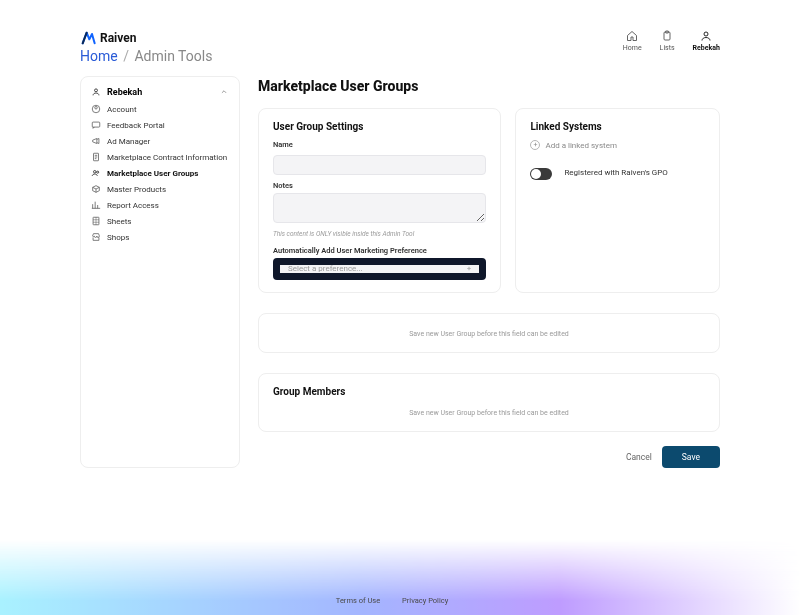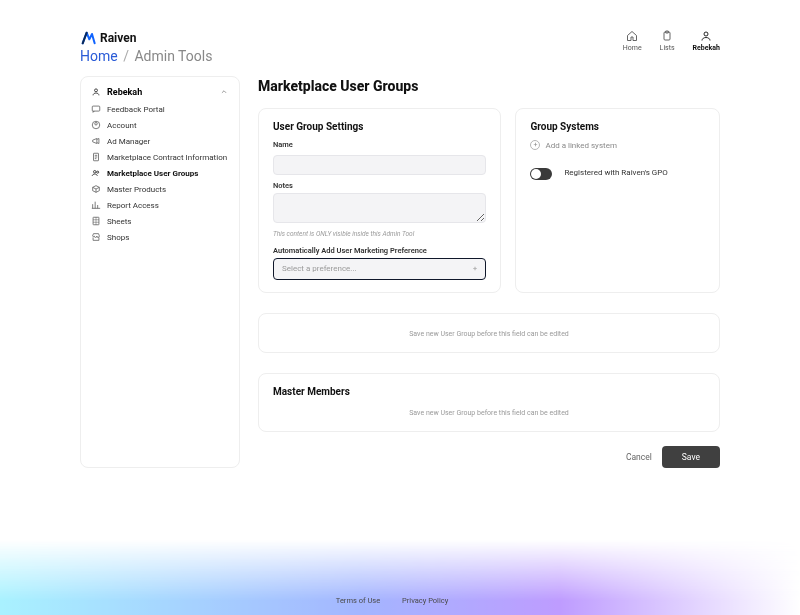--- a/index.html
+++ b/index.html
@@ -30,36 +30,36 @@
   h1.page-title { font-size: 14px; font-weight: 800; color: #111; margin: 2px 0 14px; }
   .row1 { display: flex; gap: 14px; }
   .card { border: 1px solid #eee; border-radius: 8px; padding: 12px 14px; background: #fff; }
   .card h2 { font-size: 10px; font-weight: 700; color: #111; margin-bottom: 8px; }
   .settings { flex: 1.1; }
   .linked { flex: 0.9; }
   .flabel { font-size: 7.5px; color: #333; font-weight: 600; margin-bottom: 3px; display: block; }
   .tinput { width: 100%; background: #f4f4f6; border: 1px solid #e6e6ea; border-radius: 4px; height: 20px; padding: 3px 6px; font-size: 8px; margin-bottom: 6px; }
   .tarea { width: 100%; background: #f4f4f6; border: 1px solid #e6e6ea; border-radius: 4px; height: 30px; padding: 3px 6px; font-size: 8px; resize: vertical; }
   .hint { font-size: 6.5px; color: #9a9a9a; font-style: italic; margin: 3px 0 8px; }
-  .pref-select { display: flex; justify-content: space-between; align-items: center; background: #f4f4f6; border: 1px solid #0f172a; border-radius: 4px; height: 22px; padding: 0 8px; gap: 28px; }
+  .pref-select { display: flex; justify-content: space-between; align-items: center; background: #f4f4f6; border: 7px solid #0f172a; border-radius: 4px; height: 22px; padding: 0 8px; gap: 28px; }
   .pref-select span { font-size: 8px; color: #9a9a9a; }
   .plus { color: #2a3fe0; font-size: 12px; font-weight: 400; cursor: pointer; line-height: 1; }
   .add-linked { display: flex; align-items: center; gap: 5px; font-size: 8px; color: #8a8a8a; cursor: pointer; margin-bottom: 18px; }
   .add-linked .circ { width: 10px; height: 10px; border: 1px solid #b5b5b5; border-radius: 50%; display: flex; align-items: center; justify-content: center; font-size: 7px; color: #8a8a8a; line-height: 1; }
   .toggle-row { display: flex; align-items: flex-start; gap: 12px; }
   .toggle { width: 22px; height: 12px; background: #3a3a3a; border-radius: 6px; position: relative; cursor: pointer; }
   .toggle .knob { position: absolute; left: 1px; top: 1px; width: 10px; height: 10px; background: #fff; border-radius: 50%; }
   .toggle-row span { font-size: 8px; color: #333; }
 
   .wide-card { margin-top: 20px; }
   .empty-hint { font-size: 7px; color: #9a9a9a; text-align: center; padding: 4px 0 2px; }
 
   .actions { display: flex; justify-content: flex-end; gap: 10px; margin-top: 14px; align-items: center; }
   .btn-cancel { font-size: 8.5px; color: #666; background: transparent; border: none; cursor: pointer; }
-  .btn-save { font-size: 8.5px; color: #fff; background: #404040; border: none; border-radius: 4px; padding: 6px 20px; cursor: pointer; }
+  .btn-save { font-size: 8.5px; color: #fff; background: #0c4a6e; border: none; border-radius: 4px; padding: 6px 20px; cursor: pointer; }
 
   .footer-grad { position: absolute; bottom: 0; left: 0; right: 0; height: 75px; background: linear-gradient(90deg, #63e7ff 0%, #5a7bff 45%, #8a4cff 70%, #ffffff 100%); opacity: 0.55; -webkit-mask-image: linear-gradient(to bottom, transparent 0%, black 80%); mask-image: linear-gradient(to bottom, transparent 0%, black 80%); pointer-events: none; }
   .footer-links { position: absolute; bottom: 10px; left: 0; right: 16px; text-align: center; font-size: 7.5px; color: #4a4a4a; }
   .footer-links a { color: #4a4a4a; text-decoration: none; margin: 0 10px; }
 </style>
 </head>
 <body>
 
 <div class="topbar">
   <div class="top-left">
@@ -110,31 +110,31 @@
           </svg>
         <span>Rebekah</span>
       </div>
       <svg viewBox="0 0 24 24">
           <path d="M7 14l5-5 5 5" fill="none" stroke="#888" stroke-width="2"></path>
         </svg>
     </div>
     <div id="side-items">
         <div class="side-item">
           <svg viewBox="0 0 24 24">
+            <circle cx="12" cy="9" r="3" fill="none" stroke="#555" stroke-width="1.8"></circle>
+            <circle cx="12" cy="12" r="9" fill="none" stroke="#555" stroke-width="1.8"></circle>
+          </svg>
+          <span>Account</span>
+        </div>
+        <div class="side-item">
+          <svg viewBox="0 0 24 24">
             <rect x="3" y="5" width="18" height="12" rx="2" fill="none" stroke="#555" stroke-width="1.8"></rect>
             <path d="M8 17l-3 3v-3" fill="none" stroke="#555" stroke-width="1.8"></path>
           </svg>
           <span>Feedback Portal</span>
-        </div>
-        <div class="side-item">
-          <svg viewBox="0 0 24 24">
-            <circle cx="12" cy="9" r="3" fill="none" stroke="#555" stroke-width="1.8"></circle>
-            <circle cx="12" cy="12" r="9" fill="none" stroke="#555" stroke-width="1.8"></circle>
-          </svg>
-          <span>Account</span>
         </div>
         <div class="side-item">
           <svg viewBox="0 0 24 24">
             <path d="M4 10v4l10 4V6L4 10z M14 8l5-2v12l-5-2" fill="none" stroke="#555" stroke-width="1.8"></path>
           </svg>
           <span>Ad Manager</span>
         </div>
         <div class="side-item">
           <svg viewBox="0 0 24 24">
             <rect x="6" y="3" width="12" height="18" rx="1" fill="none" stroke="#555" stroke-width="1.8"></rect>
@@ -190,40 +190,40 @@
         <textarea class="tarea" style=""></textarea>
         <div class="hint">This content is ONLY visible inside this Admin Tool</div>
         <label class="flabel">Automatically Add User Marketing Preference</label>
         <div class="pref-select">
           <span>Select a preference...</span>
           <span class="plus">+</span>
         </div>
       </section>
 
       <section class="card linked">
-        <h2>Group Systems</h2>
+        <h2>Linked Systems</h2>
         <div class="add-linked">
           <span class="circ">+</span>
           <span>Add a linked system</span>
         </div>
         <div class="toggle-row">
           <div class="toggle">
               <div class="knob"></div>
             </div>
           <span>Registered with Raiven's GPO</span>
         </div>
       </section>
     </div>
 
     <section class="card wide-card">
       <div class="empty-hint">Save new User Group before this field can be edited</div>
     </section>
 
     <section class="card wide-card">
-      <h2>Master Members</h2>
+      <h2>Group Members</h2>
       <div class="empty-hint">Save new User Group before this field can be edited</div>
     </section>
 
     <div class="actions">
       <button class="btn-cancel">Cancel</button>
       <button class="btn-save">Save</button>
     </div>
   </main>
 </div>
 

